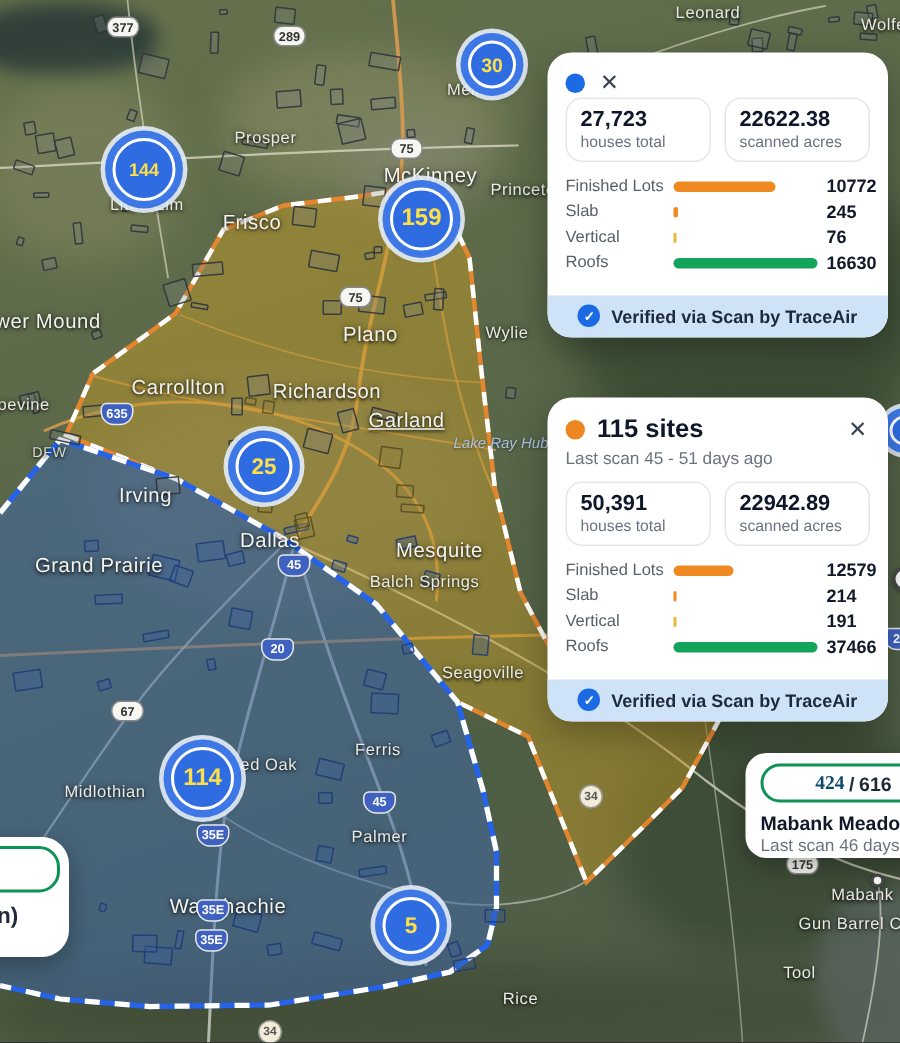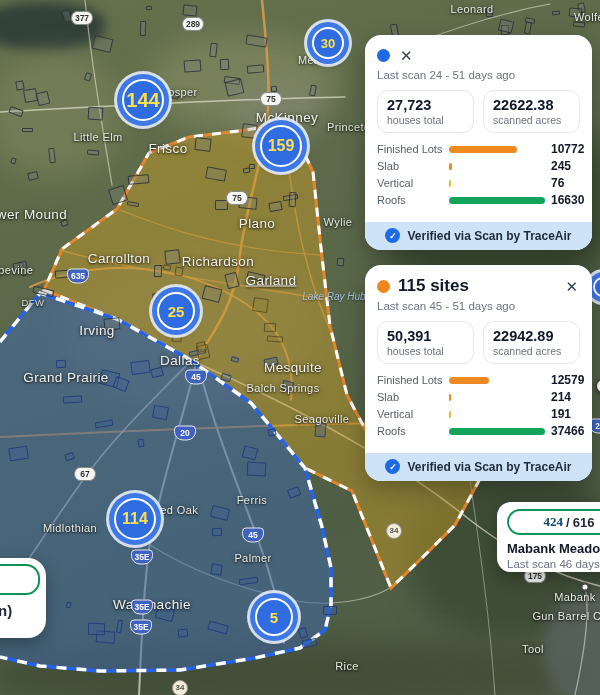--- a/index.html
+++ b/index.html
@@ -218,33 +218,33 @@
   <div id="labels">
       <span class="city sm" style="left: 472px; top: 9px;">Leonard</span>
       <span class="city sm" style="left: 601px; top: 17px;">Wolfe City</span>
       <span class="city sm" style="left: 318px; top: 60px;">Melissa</span>
       <span class="city sm" style="left: 177px; top: 92px;">Prosper</span>
       <span class="city lg" style="left: 287px; top: 117px;">McKinney</span>
       <span class="city sm" style="left: 352px; top: 127px;">Princeton</span>
       <span class="city sm" style="left: 98px; top: 137px;">Little Elm</span>
       <span class="city lg" style="left: 168px; top: 148px;">Frisco</span>
       <span class="city lg" style="left: 22px; top: 214px;">Flower Mound</span>
-      <span class="city lg" style="left: 246px; top: 223px; padding-left: 22px;">Plano</span>
+      <span class="city lg" style="left: 236px; top: 223px; padding-left: 22px;">Plano</span>
       <span class="city sm" style="left: 338px; top: 222px;">Wylie</span>
       <span class="city lg" style="left: 119px; top: 258px;">Carrollton</span>
       <span class="city lg" style="left: 218px; top: 261px;">Richardson</span>
       <span class="city sm" style="left: 6px; top: 270px;">Grapevine</span>
       <span class="city lg" style="left: 271px; top: 280px; text-decoration: underline;">Garland</span>
       <span class="city xs" style="left: 33px; top: 302px;">DFW</span>
       <span class="city lg" style="left: 97px; top: 330px;">Irving</span>
       <span class="city lg" style="left: 180px; top: 360px;">Dallas</span>
       <span class="city lg" style="left: 293px; top: 367px;">Mesquite</span>
       <span class="city lg" style="left: 66px; top: 377px;">Grand Prairie</span>
       <span class="city sm" style="left: 283px; top: 388px;">Balch Springs</span>
-      <span class="city sm" style="left: 322px; top: 419px;">Seagoville</span>
+      <span class="city sm" style="left: 322px; top: 449px;">Seagoville</span>
       <span class="city sm" style="left: 252px; top: 500px;">Ferris</span>
       <span class="city sm" style="left: 175px; top: 510px;">Red Oak</span>
       <span class="city sm" style="left: 70px; top: 528px;">Midlothian</span>
       <span class="city sm" style="left: 253px; top: 558px;">Palmer</span>
       <span class="city lg" style="left: 152px; top: 604px;">Waxahachie</span>
       <span class="city sm" style="left: 575px; top: 597px;">Mabank</span>
       <span class="city sm" style="left: 573px; top: 616px;">Gun Barrel City</span>
       <span class="city sm" style="left: 533px; top: 649px;">Tool</span>
       <span class="city sm" style="left: 347px; top: 666px;">Rice</span>
       <span class="water-label" style="left: 344px; top: 296px;">Lake Ray Hubbard</span>
@@ -260,37 +260,36 @@
       <div class="shield i" style="left: 142px; top: 557px;">35E</div>
       <div class="shield i" style="left: 142px; top: 607px;">35E</div>
       <div class="shield i" style="left: 141px; top: 627px;">35E</div>
       <div class="shield c" style="left: 180px; top: 688px;">34</div>
       <div class="shield c" style="left: 394px; top: 531px;">34</div>
       <div class="shield us" style="left: 535px; top: 576px;">175</div>
       <div class="shield i" style="left: 600px; top: 426px;">20</div>
     </div>
   <div id="markers">
       <div class="marker" style="left: 328px; top: 43px; width: 32px; height: 32px; font-size: 13px;">30</div>
-      <div class="marker" style="left: 96px; top: 100px; width: 42px; height: 42px; font-size: 20px; margin-left: 47px;">144</div>
+      <div class="marker" style="left: 96px; top: 113px; width: 42px; height: 42px; font-size: 12px;">144</div>
       <div class="marker" style="left: 281px; top: 146px; width: 42px; height: 42px; font-size: 16px;">159</div>
       <div class="marker" style="left: 176px; top: 311px; width: 38px; height: 38px; font-size: 15px;">25</div>
       <div class="marker" style="left: 135px; top: 519px; width: 42px; height: 42px; font-size: 16px;">114</div>
       <div class="marker" style="left: 274px; top: 617px; width: 38px; height: 38px; font-size: 15px;">5</div>
       <div class="marker" style="left: 603px; top: 287px; width: 20px; height: 20px; font-size: 9px;">6</div>
       <div class="marker dot" style="left: 603px; top: 386px; width: 16px; height: 16px; font-size: 7px;"></div>
       <div class="marker dot" style="left: 585px; top: 587px; width: 9px; height: 9px; font-size: 5px;"></div>
     </div>
 
   <div class="card" style="left:365px;top:35px;">
     <div class="card-body">
       <div class="card-head">
         <span class="dot" id="dot-0" style="background: rgb(29, 106, 229);"></span>
         <button class="close-btn">✕</button>
       </div>
-      <div class="card-sub">Last scan 24 - 51 days ago</div>
       <div class="stat-row">
         <div class="stat-box">
           <div class="stat-val">27,723</div>
           <div class="stat-lab">houses total</div>
         </div>
         <div class="stat-box">
           <div class="stat-val">22622.38</div>
           <div class="stat-lab">scanned acres</div>
         </div>
       </div>

